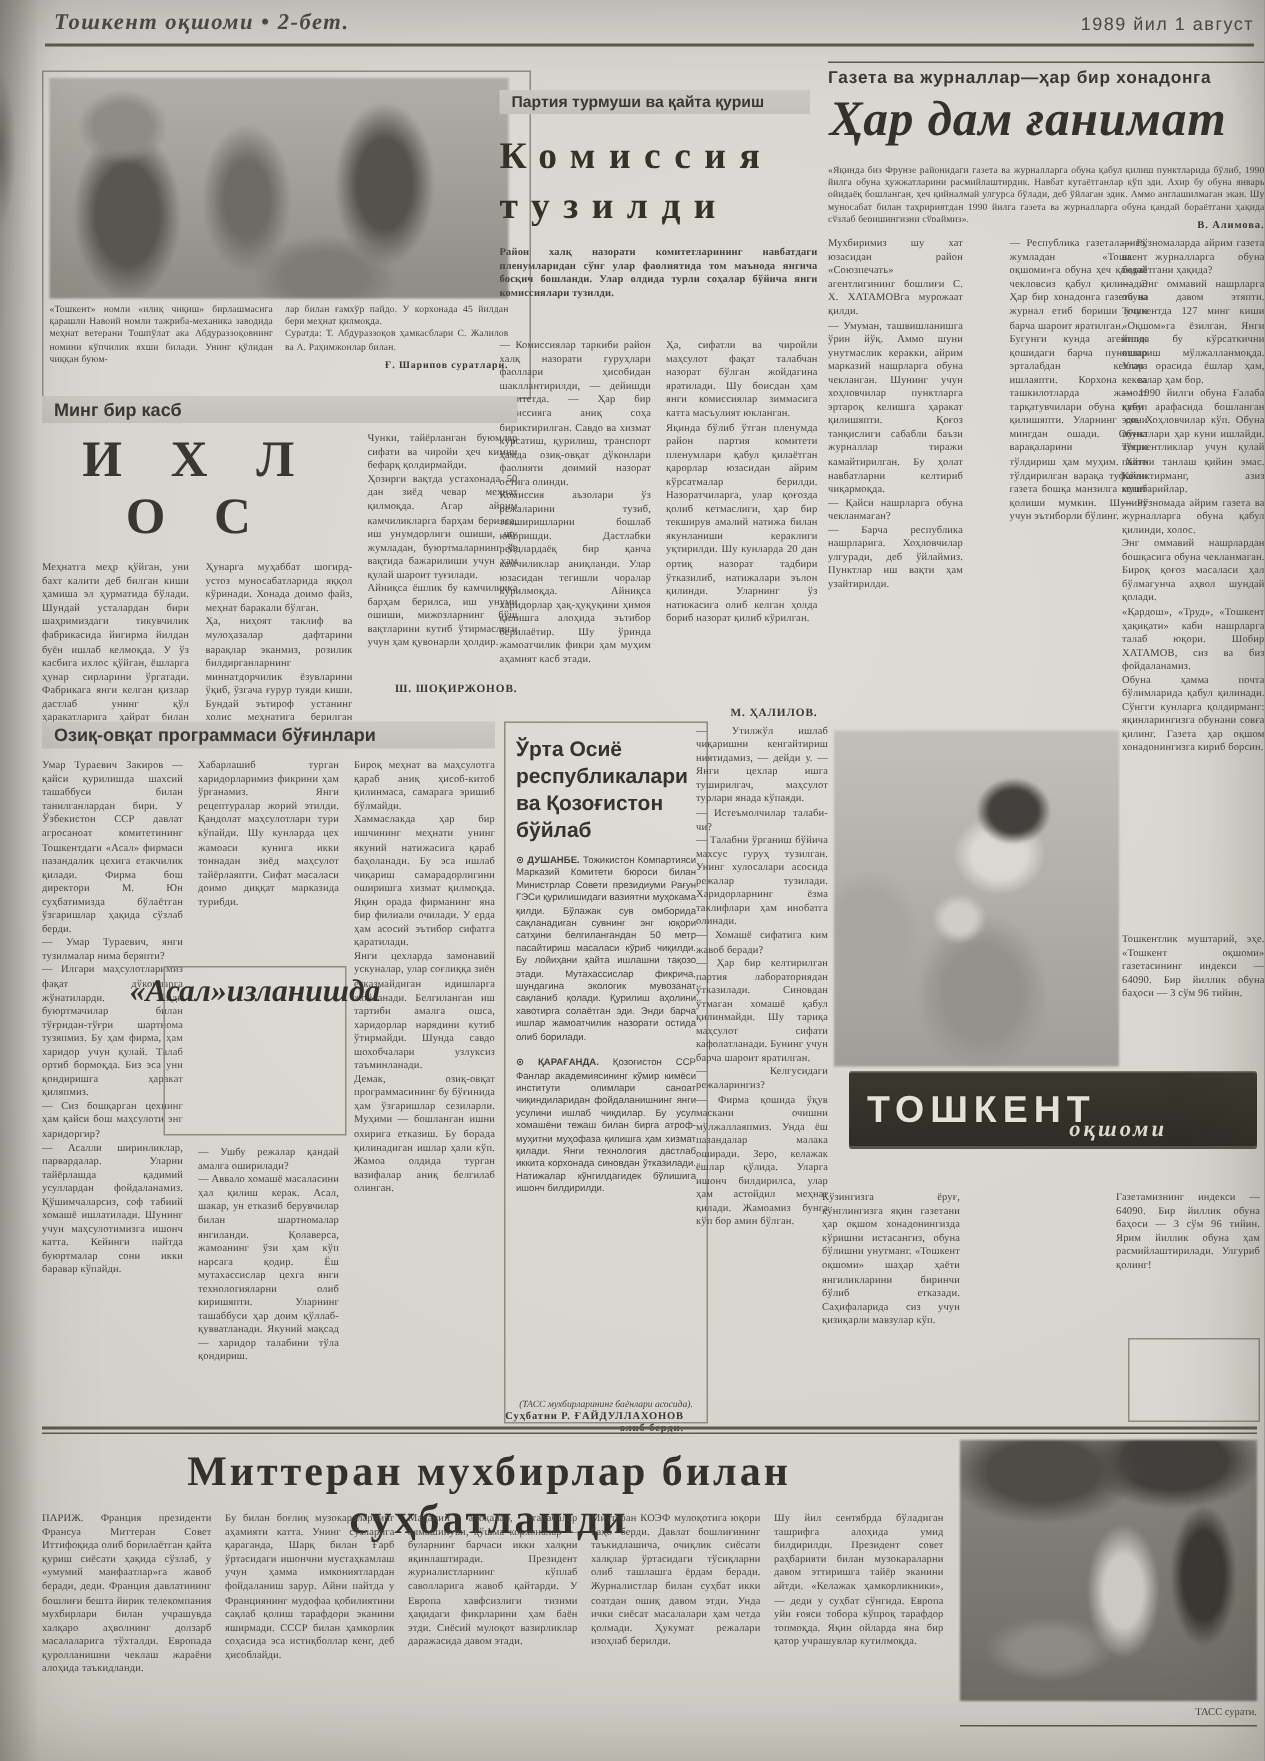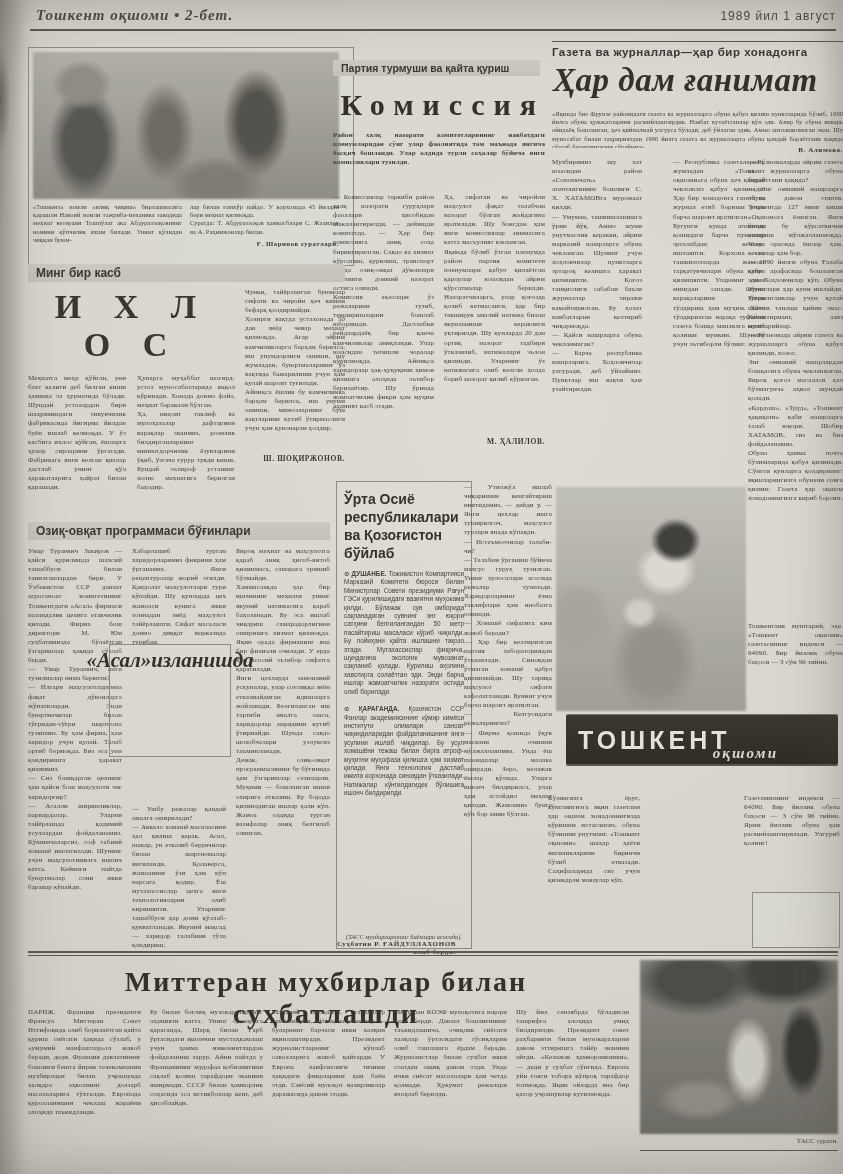--- a/index.html
+++ b/index.html
@@ -21,21 +21,21 @@
   .sig{font-weight:bold;font-size:7.5px;text-align:right;letter-spacing:.6px;color:#3a3833;margin-top:4px;}
   .rule{background:#5c594f;filter:blur(.3px);}
   .boxed{border:1px solid #8e8b83;}
   .cols{display:flex;}
   .photo{filter:blur(.8px) contrast(.92);}
   .leadin{font-weight:bold;}
   
   .masthead{font-style:italic;font-size:15px;letter-spacing:1px;color:#4c4943;font-weight:600;}
   .dateline{font-family:"Liberation Sans","DejaVu Sans",sans-serif;font-size:12px;color:#4c4943;text-align:right;letter-spacing:1px;}
   
-  .h-komissiya{font-weight:bold;font-size:30px;letter-spacing:9px;text-align:right;color:#343129;line-height:33px;filter:blur(.3px);}
+  .h-komissiya{font-weight:bold;font-size:25px;letter-spacing:9px;text-align:left;color:#343129;line-height:33px;filter:blur(.3px);}
   .h-ganimat{font-style:italic;font-weight:bold;font-size:33px;color:#34312a;letter-spacing:.5px;white-space:nowrap;filter:blur(.3px);}
   .h-ixlos{font-weight:bold;font-size:34px;letter-spacing:12px;text-align:center;color:#3a3730;filter:blur(.35px);}
   .h-asal{font-style:italic;font-weight:bold;font-size:21px;text-align:center;line-height:30px;color:#34312a;filter:blur(.25px);}
   .h-urta{font-family:"Liberation Sans","DejaVu Sans",sans-serif;font-weight:bold;font-size:14px;line-height:18px;color:#36332d;filter:blur(.2px);}
   .h-obuna{font-family:"Liberation Sans","DejaVu Sans",sans-serif;font-weight:bold;font-size:13px;color:#36332d;text-align:justify;filter:blur(.2px);}
   .h-mitteran{font-weight:bold;font-size:28px;letter-spacing:2px;text-align:center;color:#34312a;filter:blur(.3px);}
   .kicker-plain{font-family:"Liberation Sans","DejaVu Sans",sans-serif;font-weight:bold;font-size:11.5px;color:#3a3833;letter-spacing:.5px;filter:blur(.2px);}
   
   .photoA{background:
     radial-gradient(42px 34px at 16% 22%, #8f8d85 0 45%, transparent 72%),
@@ -93,20 +93,21 @@
         <div class="bodytext smalltext" style="height:36px;">лар билан ғамхўр пайдо. У корхонада 45 йилдан бери меҳнат қилмоқда.
 Суратда: Т. Абдураззоқов ҳамкасблари С. Жалилов ва А. Раҳимжонлар билан.</div>
         <div class="sig" style="font-size:6.6px;margin-top:1px;">Ғ. Шарипов суратлари.</div>
       </div>
     </div>
   </div>
 
   <div class="abs" style="left:333px;top:40px;width:212px;">
     <div class="kicker" style="font-size:10.5px;width:193px;margin-top:20px;">Партия турмуши ва қайта қуриш</div>
     <div class="h-komissiya" style="margin-top:12px;">Комиссия</div>
+    <div class="h-komissiya">тузилди</div>
     <div class="bodytext" style="margin-top:10px;height:56px;font-weight:bold;">Район халқ назорати комитетларининг навбатдаги пленумларидан сўнг улар фаолиятида том маънода янгича босқич бошланди. Улар олдида турли соҳалар бўйича янги комиссиялари тузилди.</div>
     <div class="cols" style="gap:10px;margin-top:6px;">
       <div class="bodytext" style="width:101px;height:262px;">— Комиссиялар таркиби район халқ назорати гуруҳлари фаоллари ҳисобидан шакллантирилди, — дейишди комитетда. — Ҳар бир комиссияга аниқ соҳа бириктирилган. Савдо ва хизмат кўрсатиш, қурилиш, транспорт ҳамда озиқ-овқат дўконлари фаолияти доимий назорат остига олинди.
 Комиссия аъзолари ўз режаларини тузиб, текширишларни бошлаб юборишди. Дастлабки рейдлардаёқ бир қанча камчиликлар аниқланди. Улар юзасидан тегишли чоралар кўрилмоқда. Айниқса харидорлар ҳақ-ҳуқуқини ҳимоя қилишга алоҳида эътибор берилаётир. Шу ўринда жамоатчилик фикри ҳам муҳим аҳамият касб этади.</div>
       <div style="width:101px;">
         <div class="bodytext" style="height:240px;">Ҳа, сифатли ва чиройли маҳсулот фақат талабчан назорат бўлган жойдагина яратилади. Шу боисдан ҳам янги комиссиялар зиммасига катта масъулият юкланган.
 Яқинда бўлиб ўтган пленумда район партия комитети пленумлари қабул қилаётган қарорлар юзасидан айрим кўрсатмалар берилди. Назоратчиларга, улар қоғозда қолиб кетмаслиги, ҳар бир текширув амалий натижа билан якунланиши кераклиги уқтирилди. Шу кунларда 20 дан ортиқ назорат тадбири ўтказилиб, натижалари эълон қилинди. Уларнинг ўз натижасига олиб келган ҳолда бориб назорат қилиб кўрилган.</div>
         <div class="sig">М. ҲАЛИЛОВ.</div>
       </div>
     </div>
@@ -144,21 +145,21 @@
     </div>
     <div class="abs" style="left:217px;top:24px;width:100px;">
       <div class="bodytext" style="height:162px;">Чунки, тайёрланган буюмлар сифати ва чиройи ҳеч кимни бефарқ қолдирмайди.
 Ҳозирги вақтда устахонада 50 дан зиёд чевар меҳнат қилмоқда. Агар айрим камчиликларга барҳам берилса, иш унумдорлиги ошиши, шу жумладан, буюртмаларнинг ўз вақтида бажарилиши учун ҳам қулай шароит туғилади.
 Айниқса ёшлик бу камчиликка барҳам берилса, иш унуми ошиши, мижозларнинг бўш вақтларини кутиб ўтирмаслиги учун ҳам қувонарли ҳолдир.</div>
       <div class="sig">Ш. ШОҚИРЖОНОВ.</div>
     </div>
   </div>
 
   <div class="abs" style="left:28px;top:481px;width:302px;">
-    <div class="kicker" style="font-size:12px;width:288px;margin-top:41px;">Озиқ-овқат программаси бўғинлари</div>
+    <div class="kicker" style="font-size:12px;width:288px;">Озиқ-овқат программаси бўғинлари</div>
     <div class="cols" style="gap:10px;margin-top:7px;">
       <div class="bodytext" style="width:94px;height:424px;">Умар Тураевич Закиров — қайси қурилишда шахсий ташаббуси билан танилганлардан бири. У Ўзбекистон ССР давлат агросаноат комитетининг Тошкентдаги «Асал» фирмаси пазандалик цехига етакчилик қилади. Фирма бош директори М. Юн суҳбатимизда бўлаётган ўзгаришлар ҳақида сўзлаб берди.
 — Умар Тураевич, янги тузилмалар нима беряпти?
 — Илгари маҳсулотларимиз фақат дўконларга жўнатиларди. Энди буюртмачилар билан тўғридан-тўғри шартнома тузяпмиз. Бу ҳам фирма, ҳам харидор учун қулай. Талаб ортиб бормоқда. Биз эса уни қондиришга ҳаракат қиляпмиз.
 — Сиз бошқарган цехнинг ҳам қайси бош маҳсулоти энг харидоргир?
 — Асалли ширинликлар, парвардалар. Уларни тайёрлашда қадимий усуллардан фойдаланамиз. Қўшимчаларсиз, соф табиий хомашё ишлатилади. Шунинг учун маҳсулотимизга ишонч катта. Кейинги пайтда буюртмалар сони икки баравар кўпайди.</div>
       <div style="width:94px;">
         <div class="bodytext" style="height:130px;">Хабарлашиб турган харидорларимиз фикрини ҳам ўрганамиз. Янги рецептуралар жорий этилди. Қандолат маҳсулотлари тури кўпайди. Шу кунларда цех жамоаси кунига икки тоннадан зиёд маҳсулот тайёрлаяпти. Сифат масаласи доимо диққат марказида турибди.</div>
         <div style="height:128px;"></div>
         <div class="bodytext" style="height:166px;">— Ушбу режалар қандай амалга оширилади?

